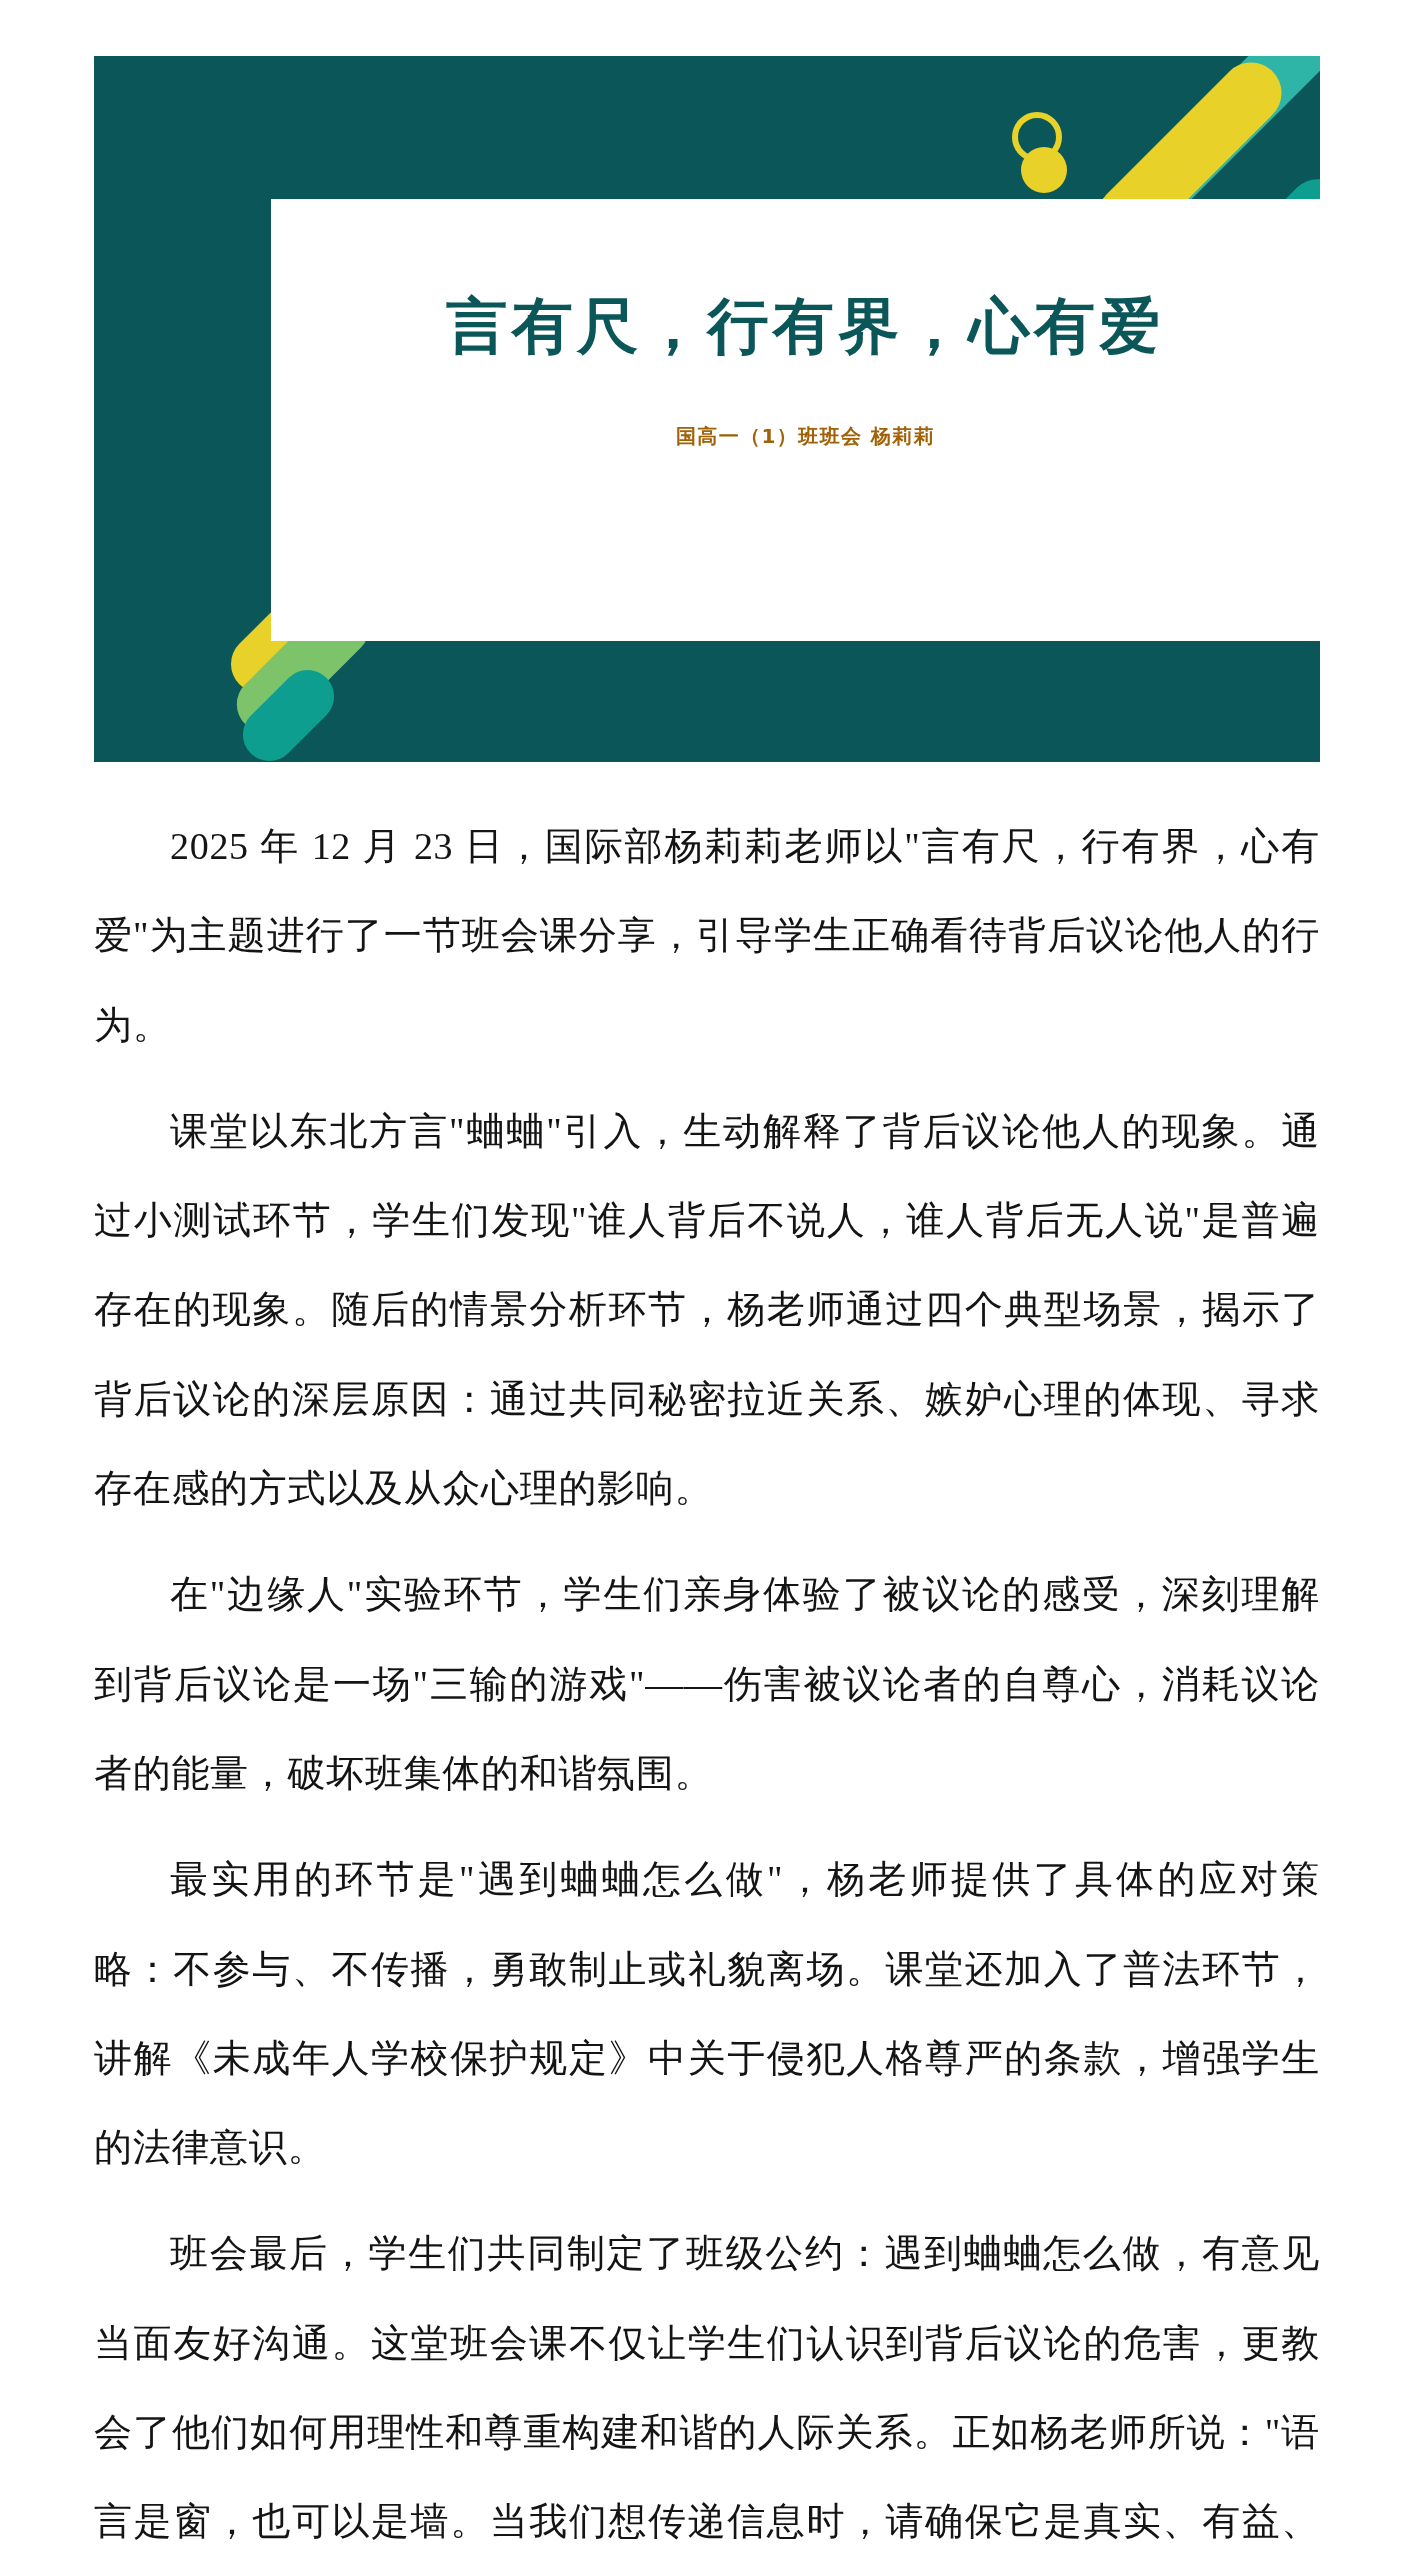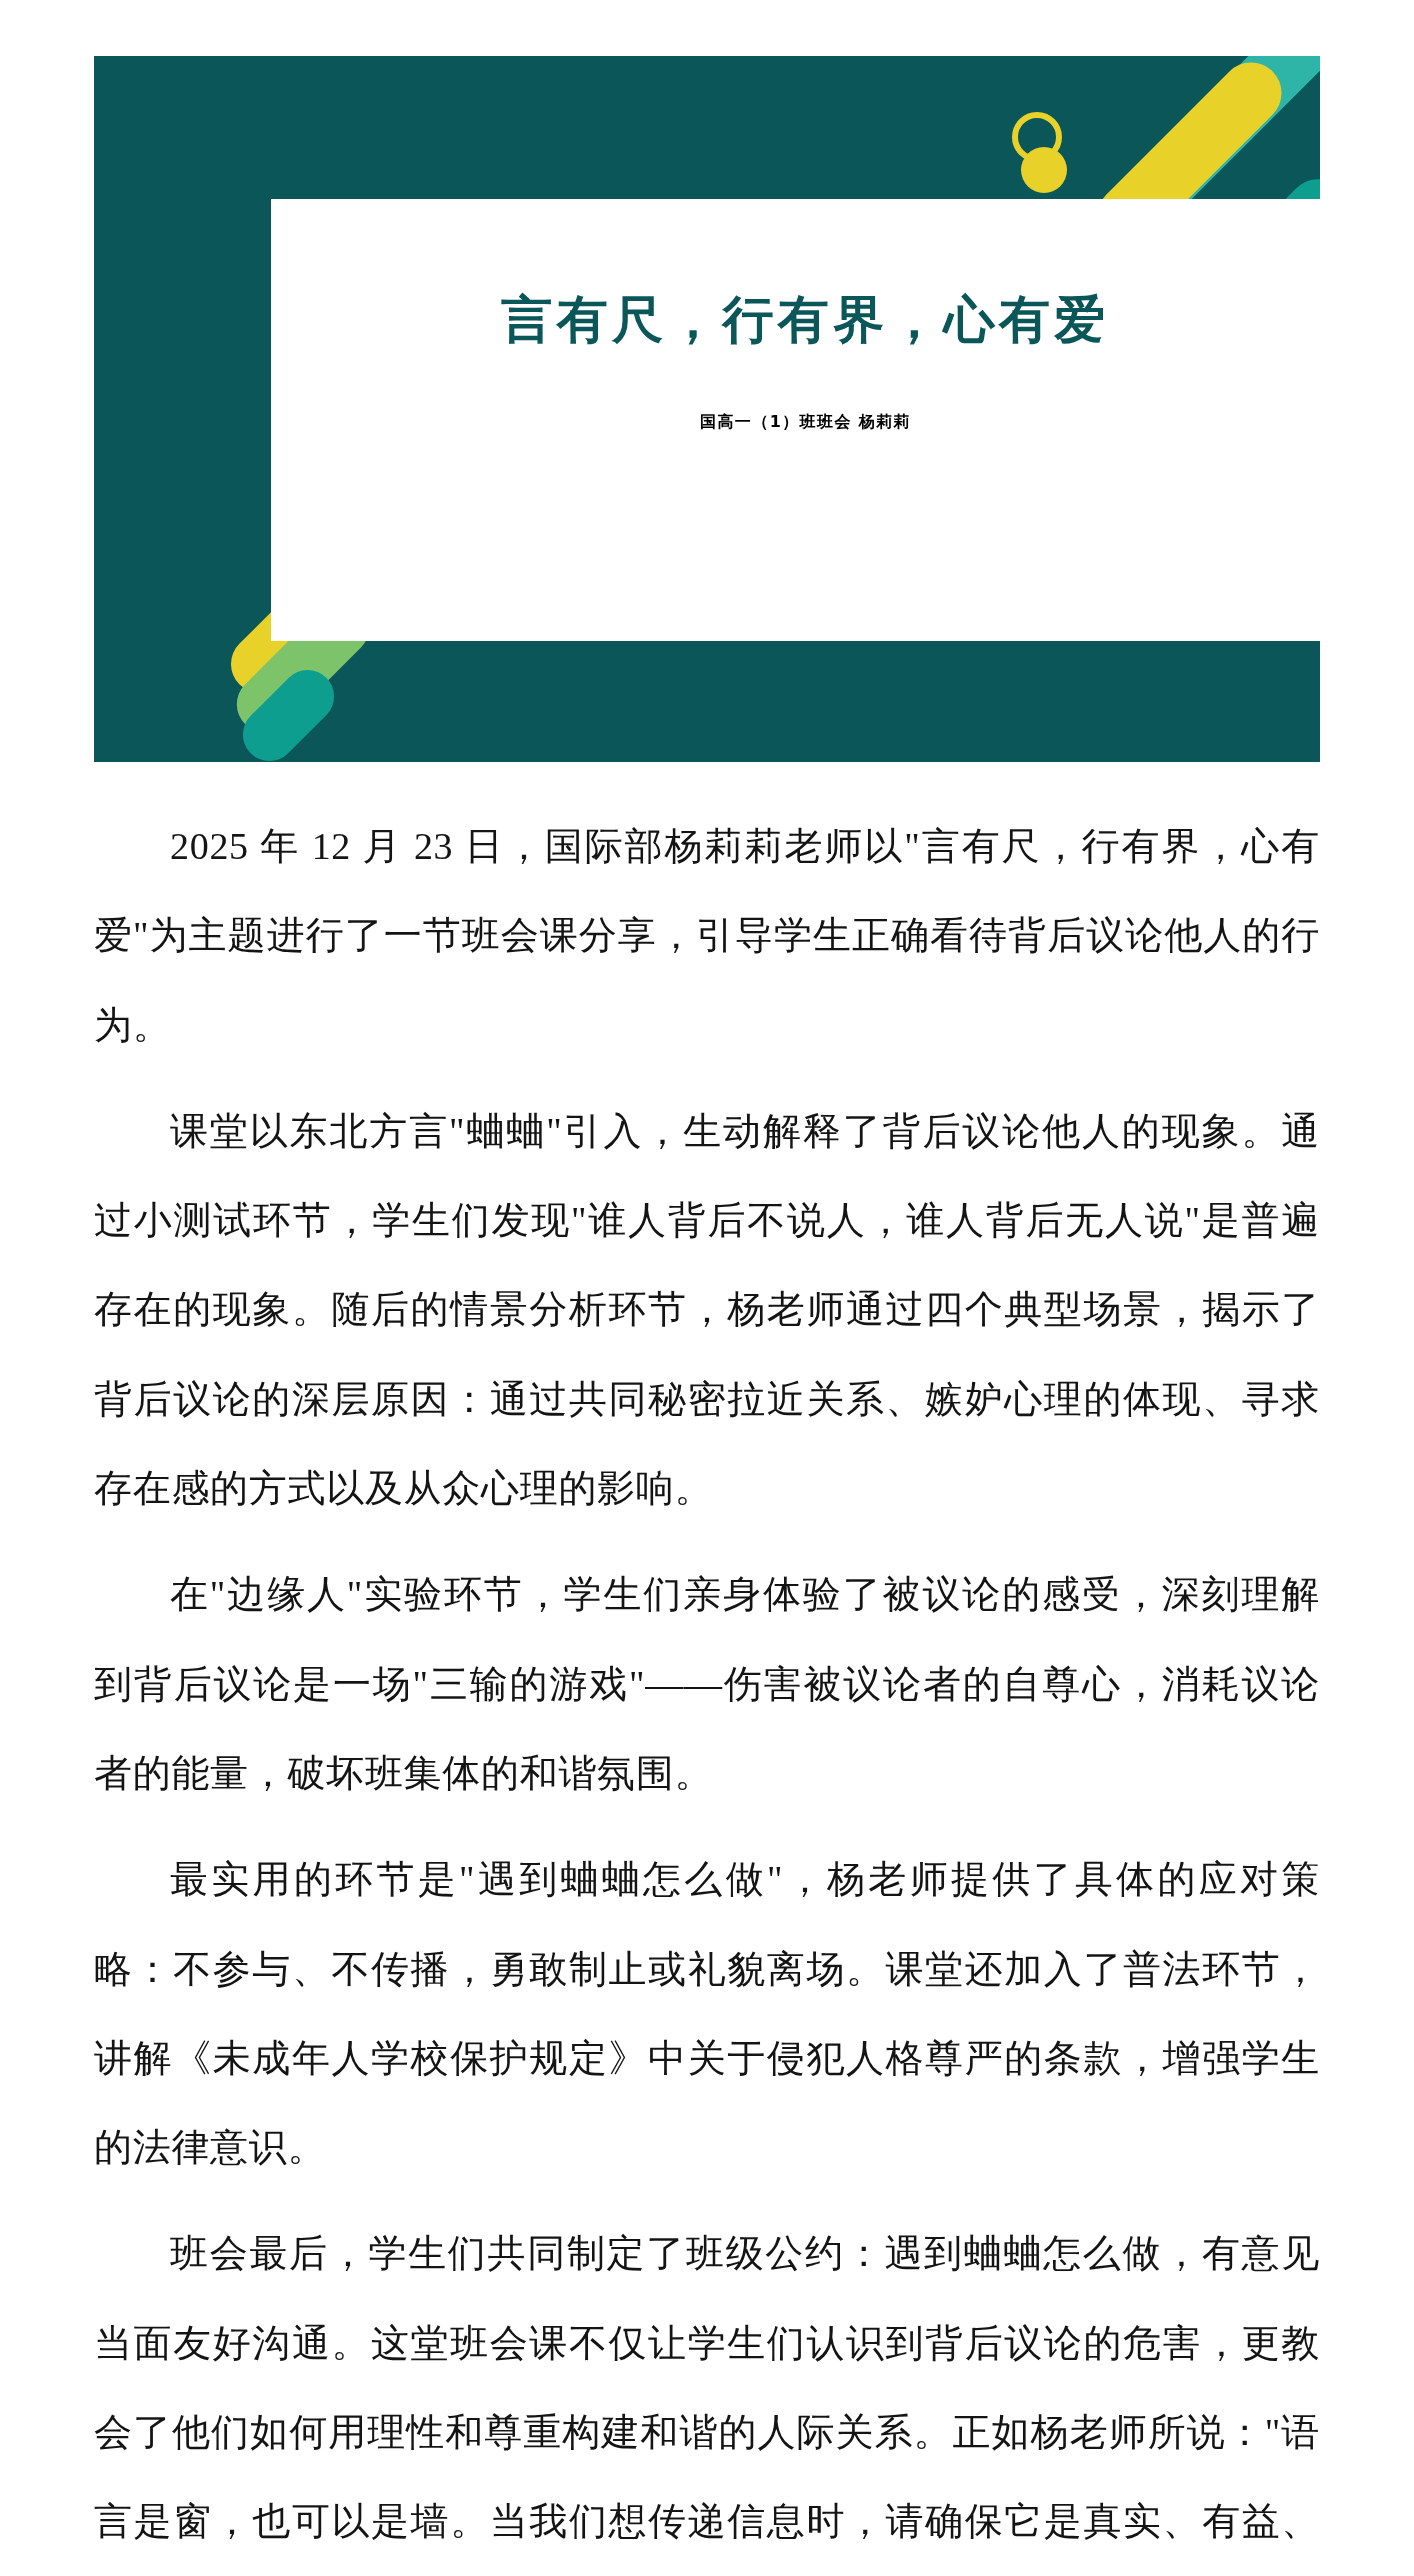--- a/index.html
+++ b/index.html
@@ -122,33 +122,33 @@
     box-sizing: border-box;
     display: flex;
     flex-direction: column;
     align-items: center;
     justify-content: flex-start;
     padding-top: 93px;
   }
   .hero-title {
     font-family: "DejaVu Sans", "Liberation Sans", sans-serif;
     font-weight: bold;
-    font-size: 51px;
+    font-size: 61px;
     letter-spacing: 4.3px;
     color: #0b5659;
     line-height: 1.1;
     white-space: nowrap;
   }
   .hero-sub {
     margin-top: 64px;
     font-family: "DejaVu Sans", "Liberation Sans", sans-serif;
     font-weight: bold;
-    font-size: 16px;
+    font-size: 20px;
     letter-spacing: 1.4px;
-    color: #000000;
+    color: #a16207;
     white-space: nowrap;
   }
 
   
   .article {
     margin: 40px 94px 0 94px;
     width: 1226px;
   }
   .para {
     font-family: "Liberation Serif", "DejaVu Serif", serif;

